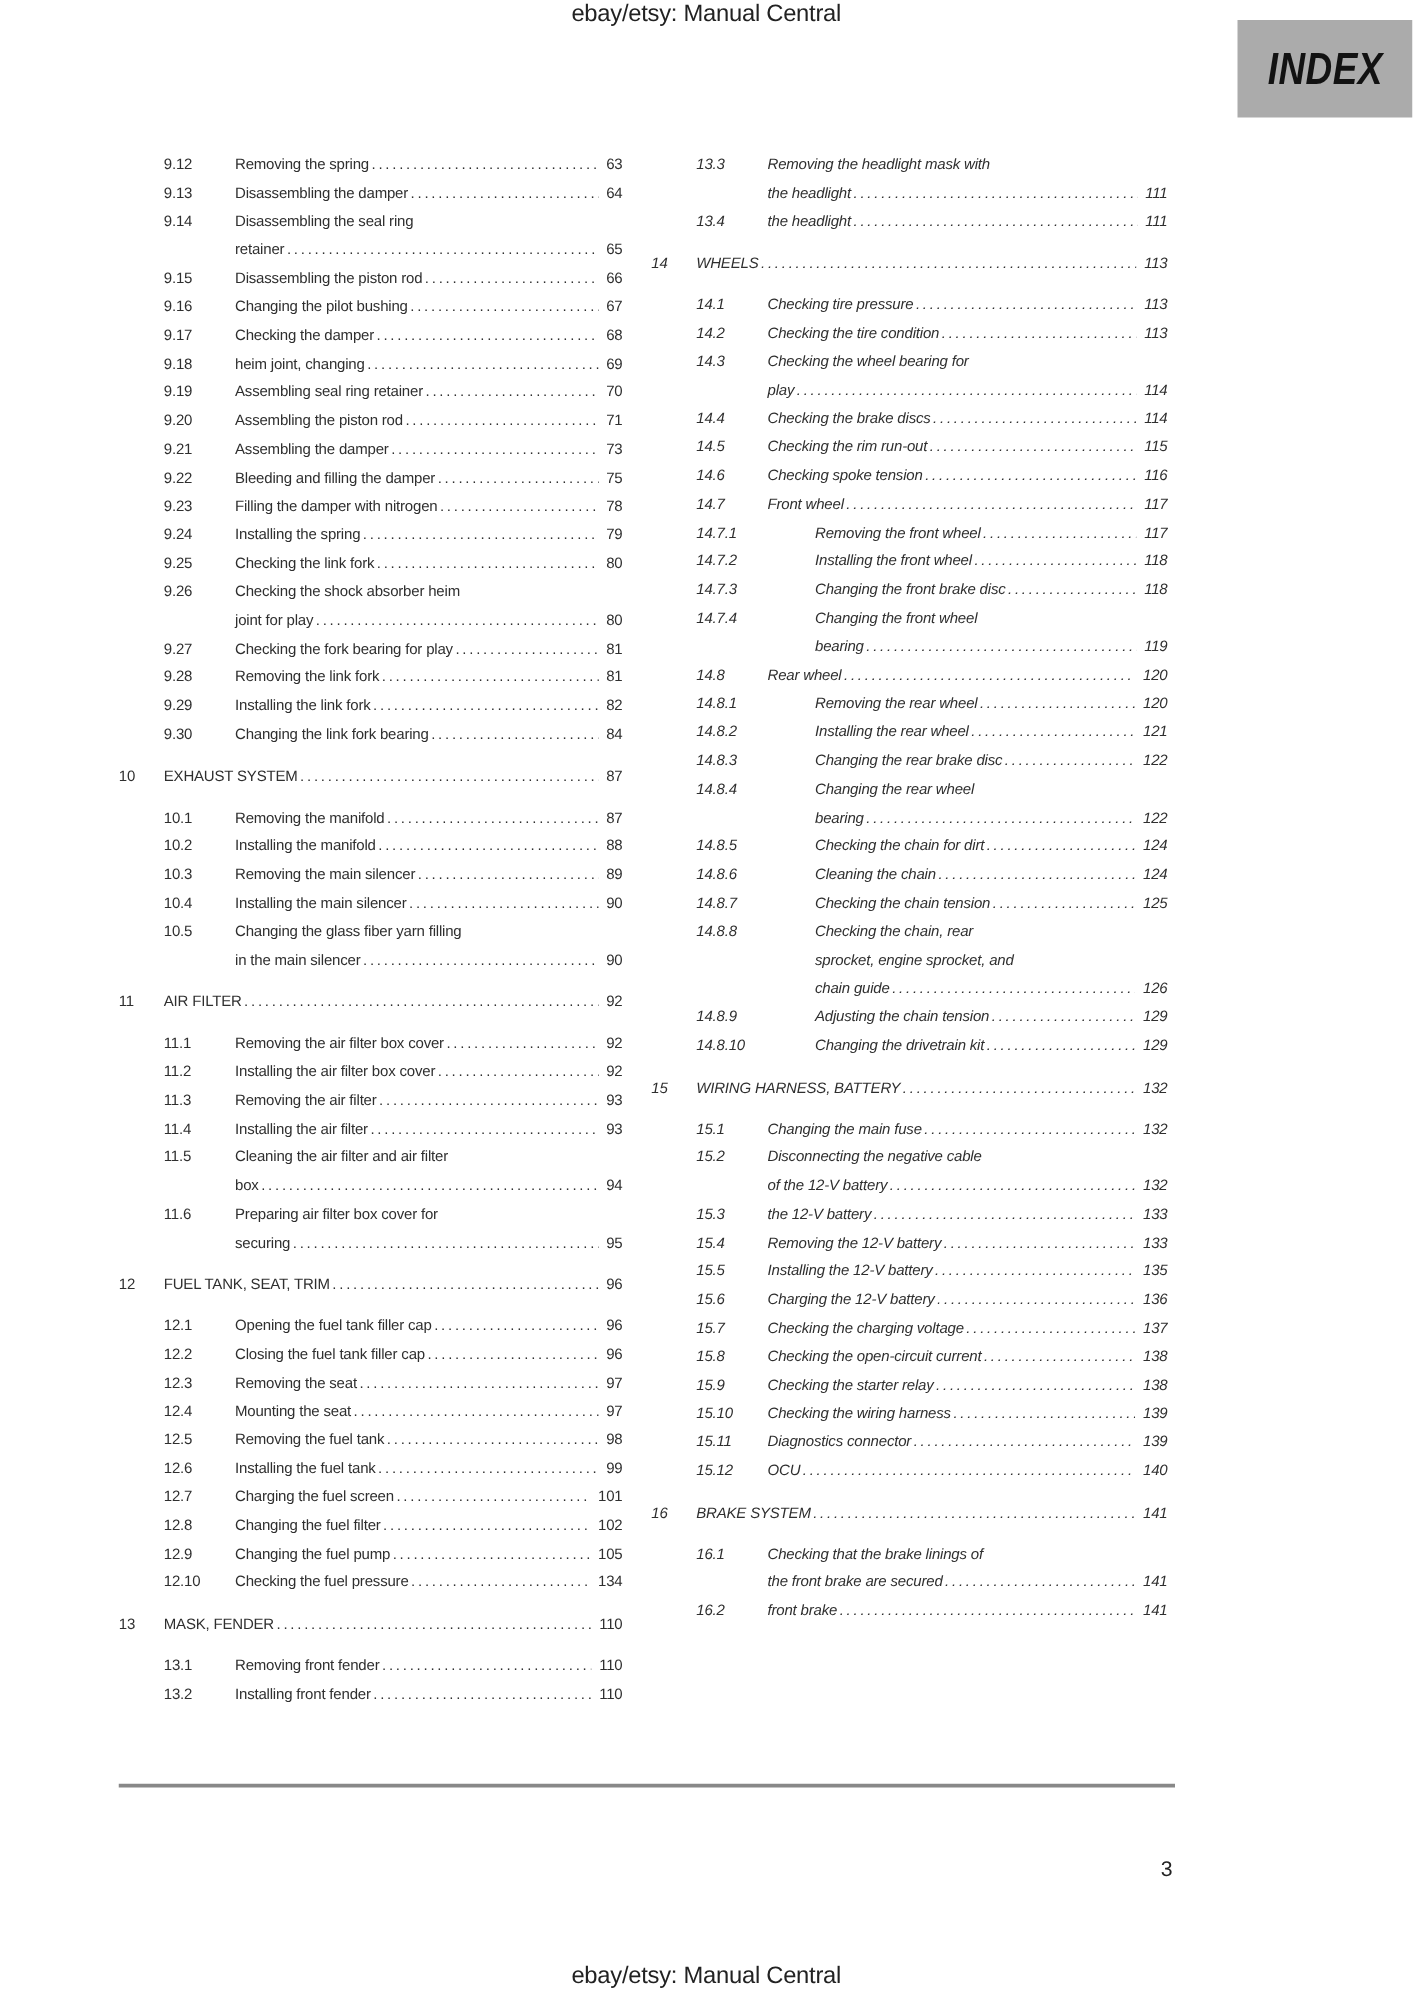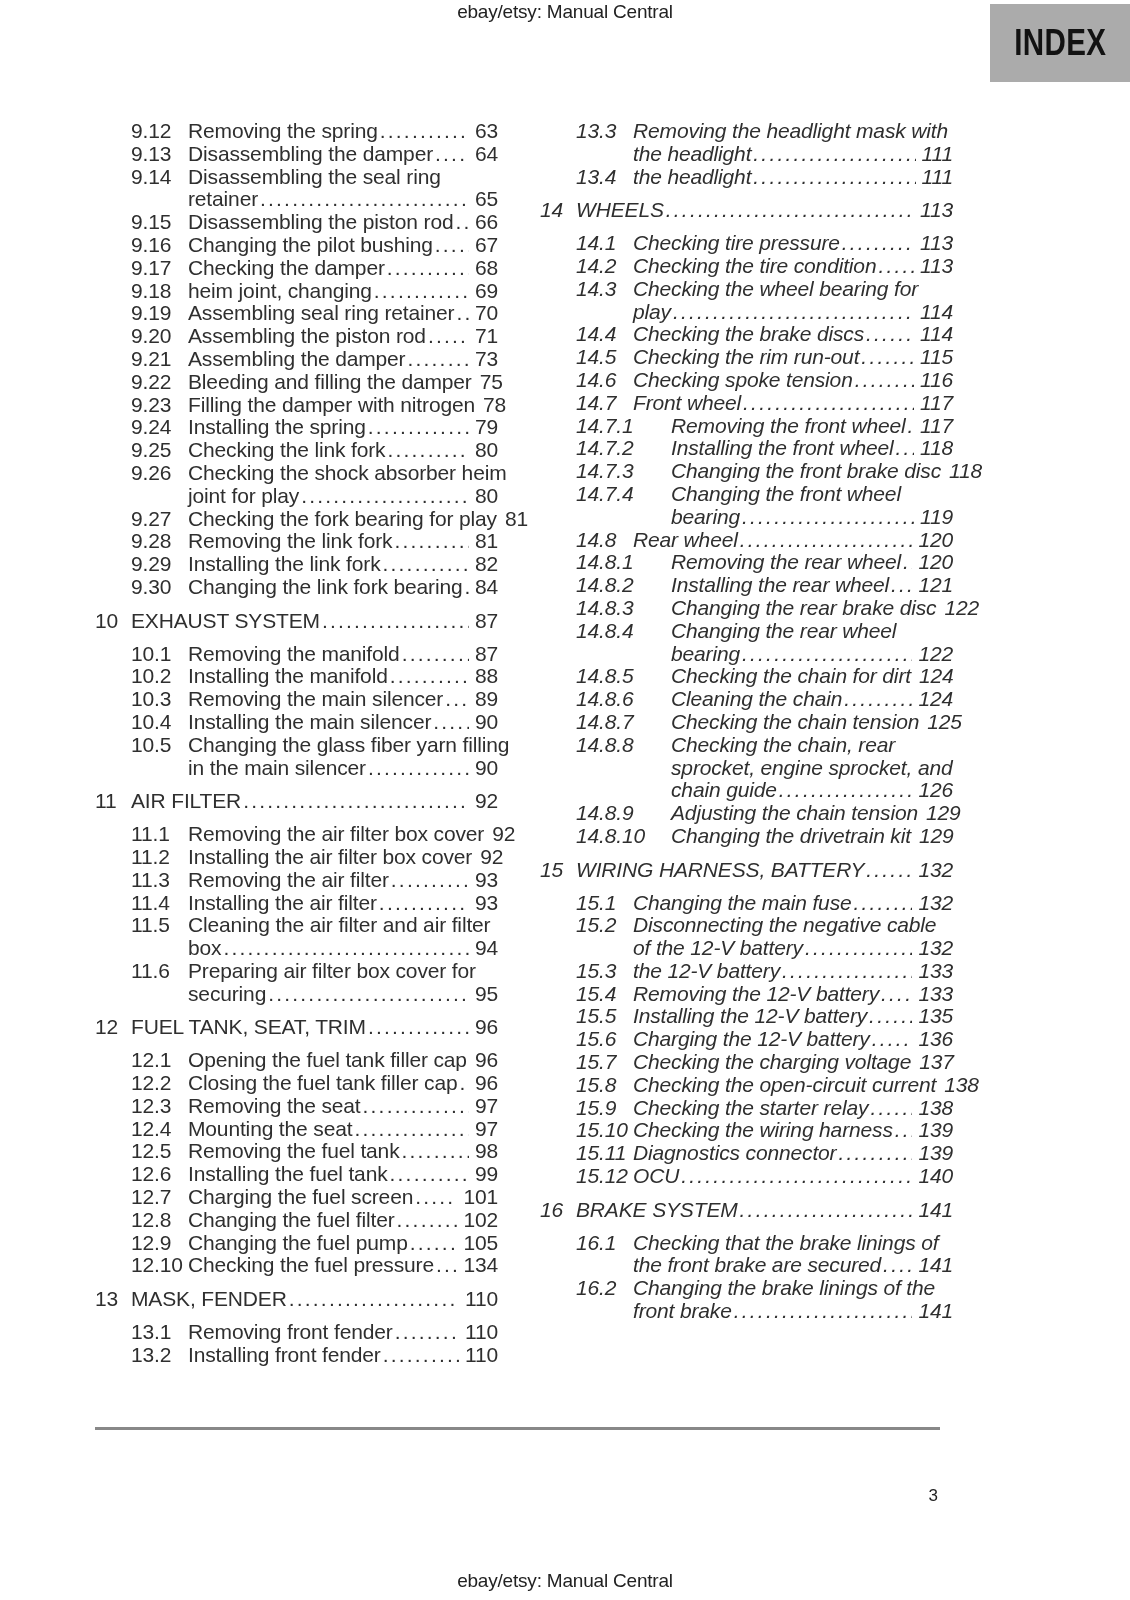--- a/index.html
+++ b/index.html
@@ -16,32 +16,32 @@
     color:var(--text);
     position:relative;
     overflow:hidden;
   }
   .page-header-title{
     position:absolute; top:1px; left:0; width:1130px;
     text-align:center; font-size:19px; letter-spacing:-0.2px;
     color:#222;
   }
   .index-box{
-    position:absolute; top:4px; left:990px; width:140px; height:78px;
+    position:absolute; top:16px; left:990px; width:140px; height:78px;
     background:var(--index-bg);
-    display:flex; align-items:center; justify-content:center;
+    display:flex; align-items:center; justify-content:center;font-style:italic;
   }
   .index-label{
     font-weight:bold; font-size:36px; color:#121212;
     transform:scaleX(0.82); letter-spacing:0.5px;
   }
   .toc{
     position:absolute; top:120px; left:95px;
-    display:flex; gap:42px;
-    font-size:21px; line-height:22.8px; letter-spacing:-0.15px;
+    display:flex; gap:23px;
+    font-size:12px; line-height:22.8px; letter-spacing:-0.15px;
   }
   .toc-col-left{ width:403px; }
   .toc-col-right{ width:413px;font-style:italic; }
   .toc-row{ display:flex; align-items:flex-start; }
   .toc-row .num{ flex:0 0 auto; }
   .toc-row .content{ flex:1 1 auto; min-width:0; display:block; }
   .level-section{ margin:11px 0 10px 0;align-items:center; }
   .level-section > .num{ width:36px; }
   .level-sub{ margin-left:36px; }
   .level-sub > .num{ width:57px; }
@@ -951,21 +951,20 @@
           <span class="lastline">
             <span class="t">the front brake are secured</span>
             <span class="dots">........................................................................................................................</span>
             <span class="page">141</span>
           </span>
         </span>
       </div>
       <div class="toc-row level-sub">
         <span class="num">16.2</span>
         <span class="content">
-          <span class="tline">Changing the brake linings of the</span>
           <span class="lastline">
             <span class="t">front brake</span>
             <span class="dots">........................................................................................................................</span>
             <span class="page">141</span>
           </span>
         </span>
       </div>
     </div>
 </div>
 

